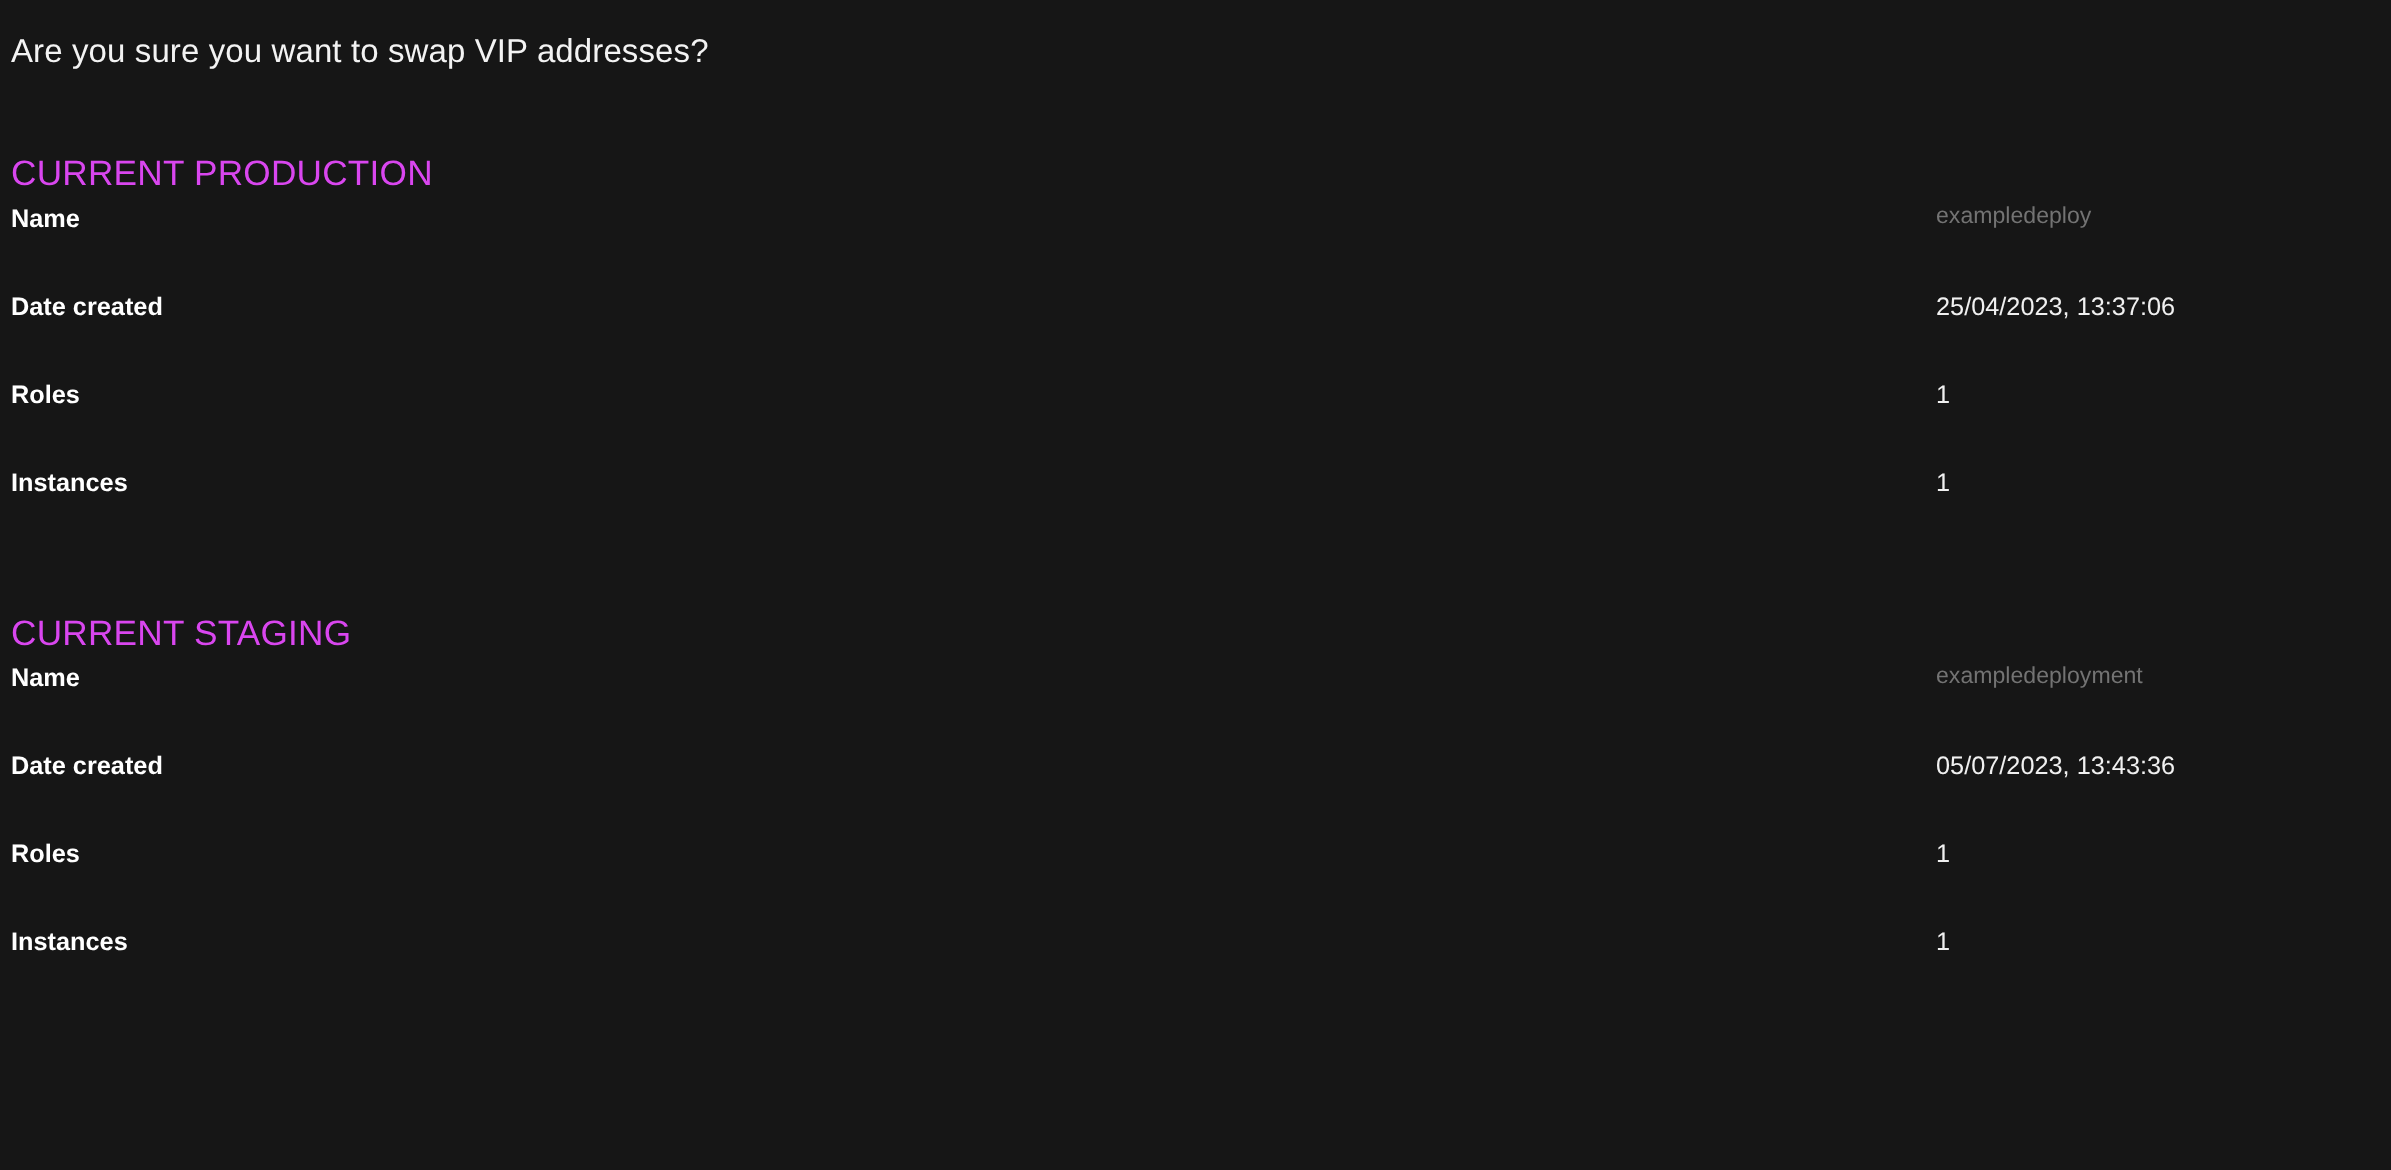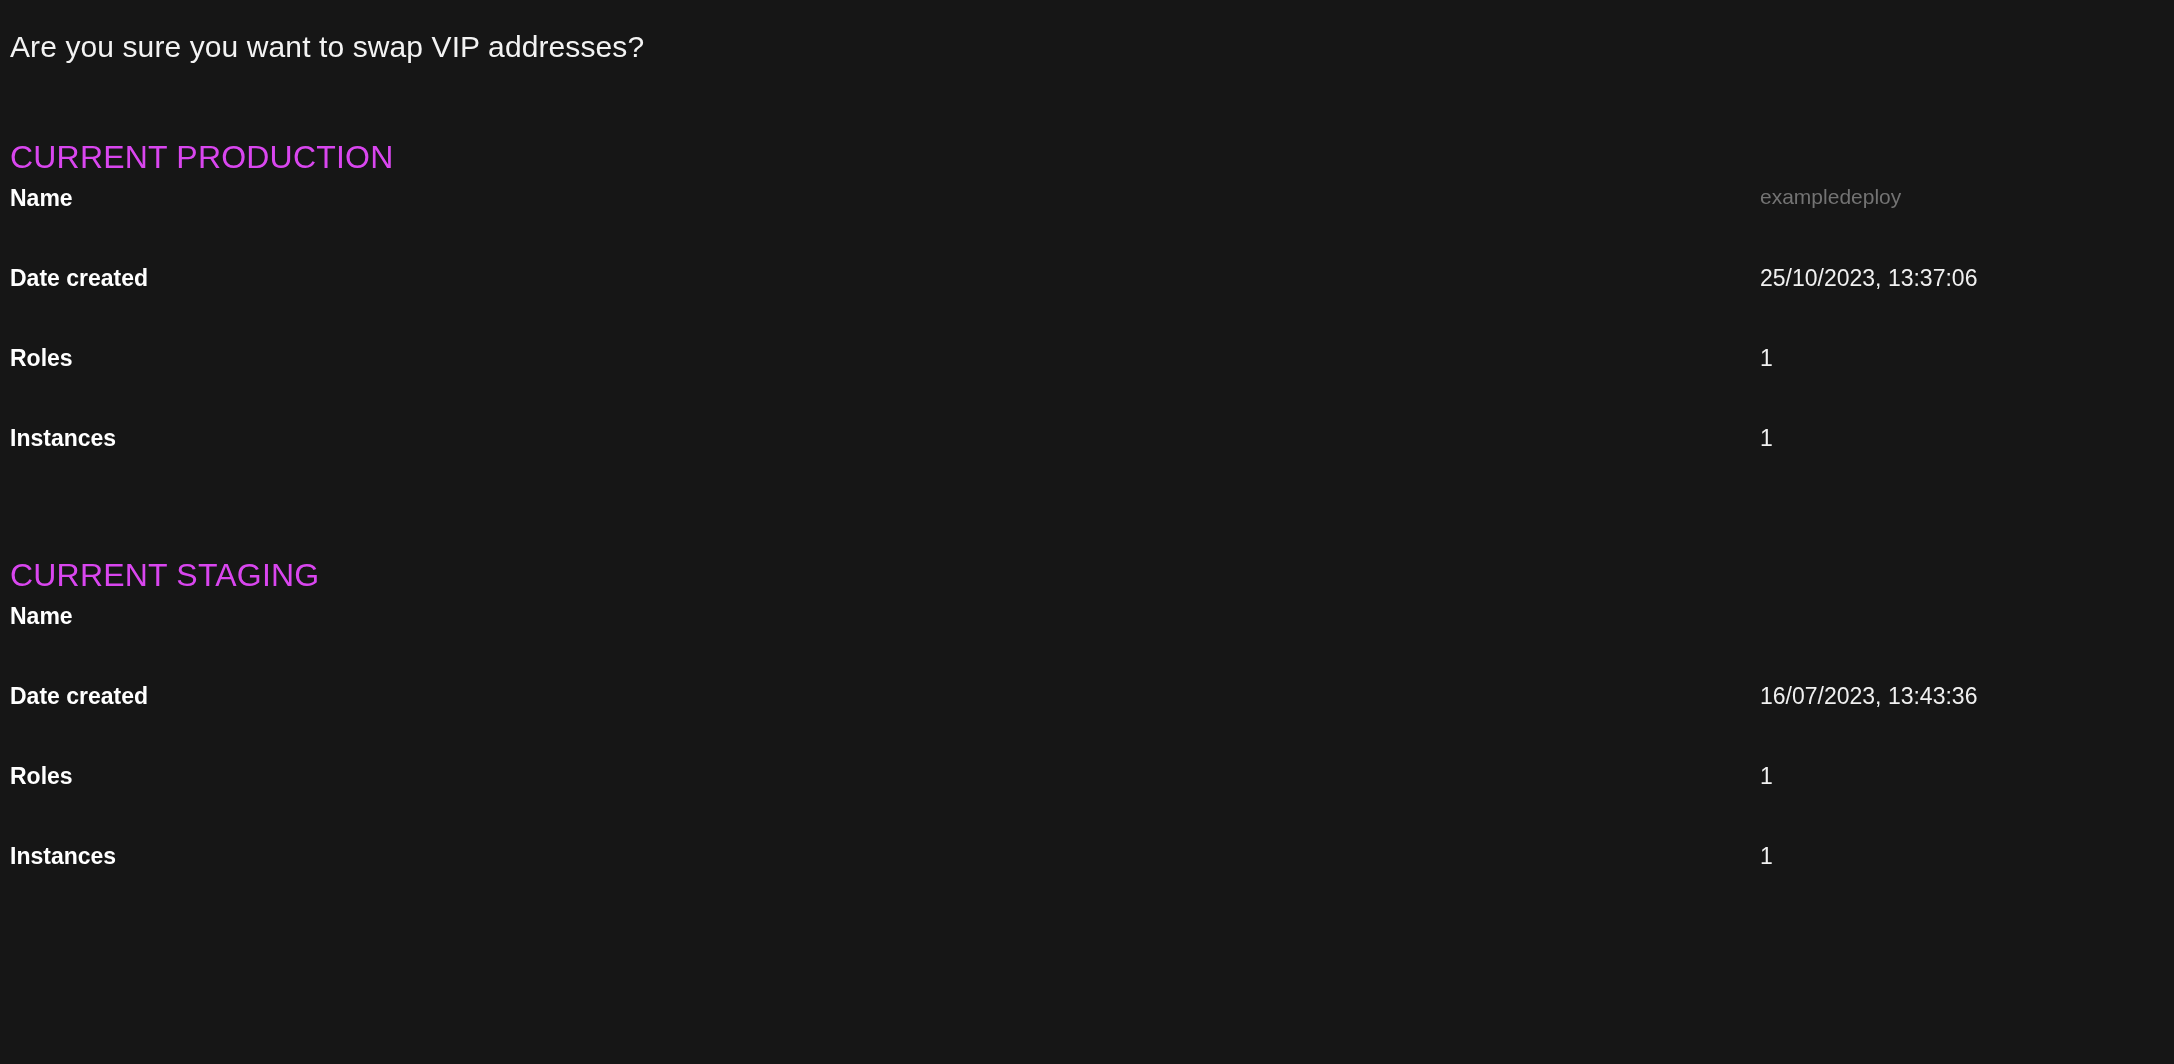--- a/index.html
+++ b/index.html
@@ -114,21 +114,21 @@
 
     <div class="rows">
 
       <div class="kv-row">
         <span class="kv-label">Name</span>
         <span class="kv-value value-name">exampledeploy</span>
       </div>
 
       <div class="kv-row">
         <span class="kv-label">Date created</span>
-        <span class="kv-value">25/10/2023, 13:37:06</span>
+        <span class="kv-value">25/04/2023, 13:37:06</span>
       </div>
 
       <div class="kv-row">
         <span class="kv-label">Roles</span>
         <span class="kv-value">1</span>
       </div>
 
       <div class="kv-row">
         <span class="kv-label">Instances</span>
         <span class="kv-value">1</span>
@@ -137,25 +137,26 @@
     </div>
   </div>
 
   <div class="section section-staging">
     <div class="section-heading">CURRENT STAGING</div>
 
     <div class="rows">
 
       <div class="kv-row">
         <span class="kv-label">Name</span>
+        <span class="kv-value value-name">exampledeployment</span>
       </div>
 
       <div class="kv-row">
         <span class="kv-label">Date created</span>
-        <span class="kv-value">16/07/2023, 13:43:36</span>
+        <span class="kv-value">05/07/2023, 13:43:36</span>
       </div>
 
       <div class="kv-row">
         <span class="kv-label">Roles</span>
         <span class="kv-value">1</span>
       </div>
 
       <div class="kv-row">
         <span class="kv-label">Instances</span>
         <span class="kv-value">1</span>

